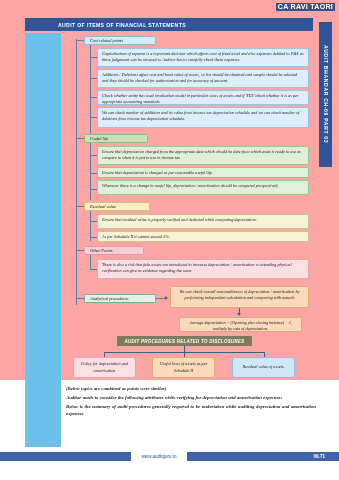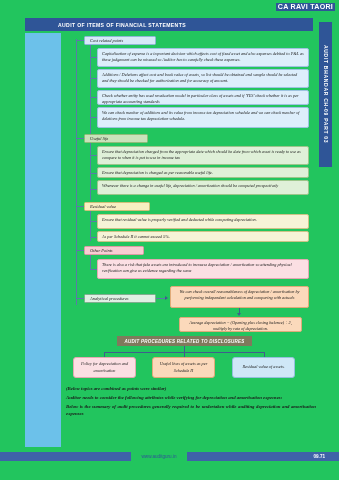--- a/index.html
+++ b/index.html
@@ -2,21 +2,21 @@
 <html><head>
 <meta charset="utf-8">
 <style>
   html,body{margin:0;padding:0;}
   body{
     width:339px;height:480px;
     background:#ffffff;
     font-family:"Liberation Serif", serif;
     overflow:hidden;
   }
-  .page{position:relative;width:339px;height:480px;background:#22c55e;}
+  .page{position:relative;width:339px;height:380px;background:#fca5a5;}
 
   
   .header-bar{
     position:absolute;left:25px;top:18px;width:288px;height:13px;
     background:#2f5597;display:flex;align-items:center;
   }
   .header-title{
     color:#ffffff;font-family:"Liberation Sans",sans-serif;
     font-size:5.1px;font-weight:bold;letter-spacing:.38px;
     margin-left:33px;white-space:nowrap;

